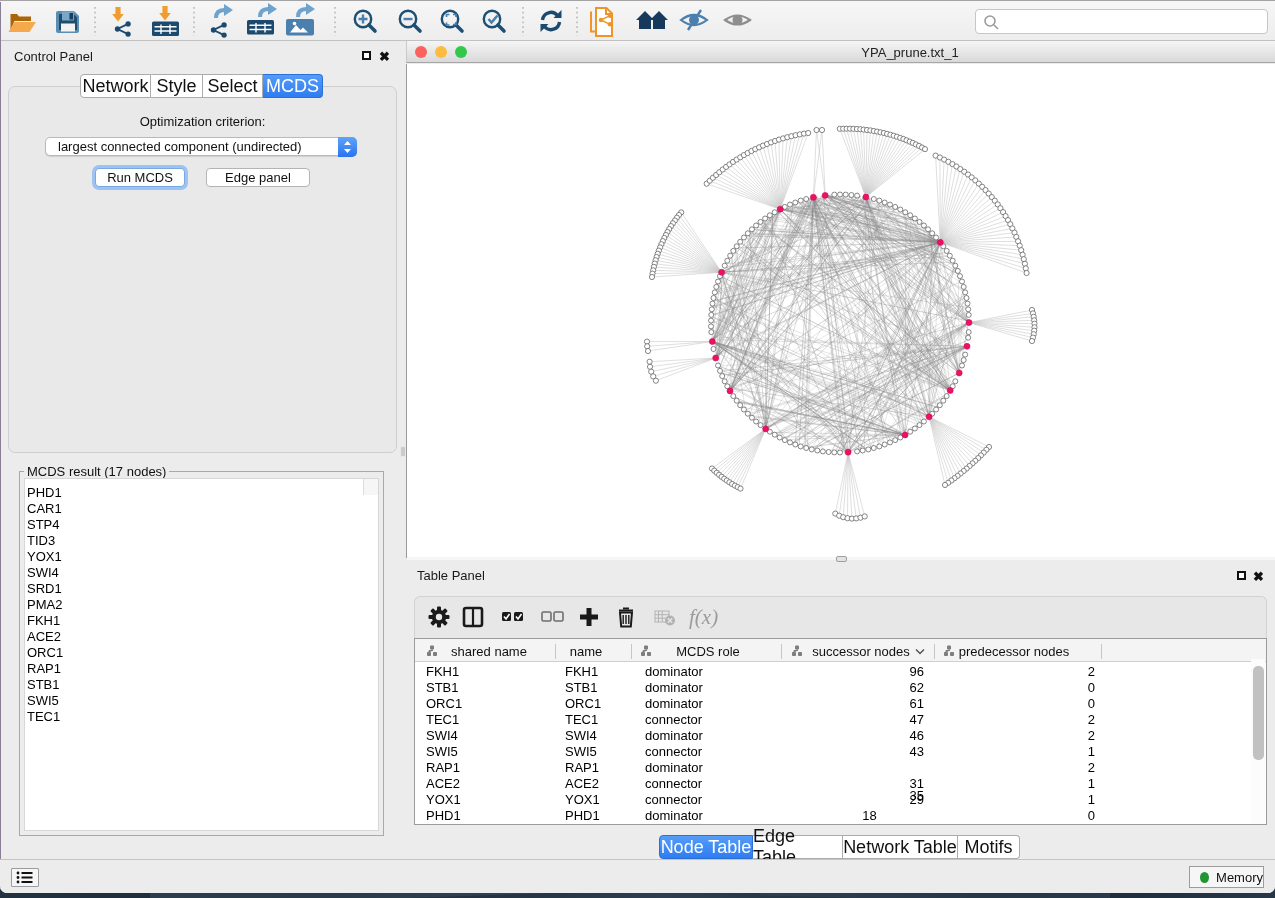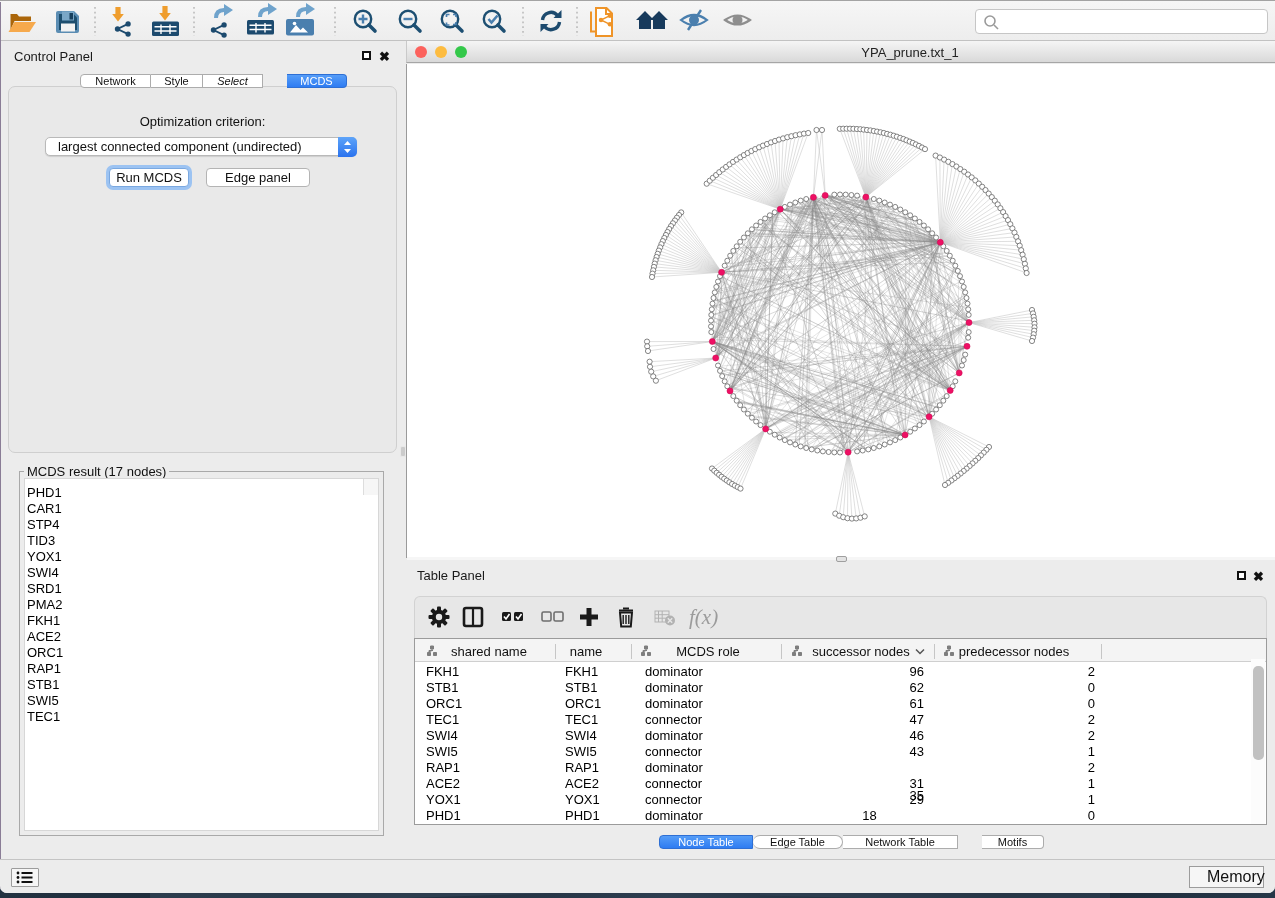--- a/index.html
+++ b/index.html
@@ -19,24 +19,24 @@
 .searchbox { position:absolute; left:975px; top:8px; width:293px; height:25px; background:#fff;
   border:1px solid #c6c6c6; border-radius:4px; }
 
 .leftedge { position:absolute; left:0; top:2px; width:1px; height:889px; background:#8a7d96; }
 .ctrl { position:absolute; left:1px; top:41px; width:403px; height:818px; background:#ececec; }
 .paneltitle { font-size:13px; color:#1a1a1a; }
 .ctrl-title { position:absolute; left:13px; top:8px; }
 .winbtn-sq { position:absolute; width:9px; height:9px; border:2px solid #111; background:#fff; }
 .winbtn-x { position:absolute; font-size:13px; font-weight:bold; color:#111; line-height:11px; }
 .tabs { position:absolute; top:33px; left:79px; height:20px; display:flex; z-index:3; }
-.tab { height:14px; font-size:11px; color:#111; background:#fff; border:1px solid #acacac;
+.tab { height:24px; font-size:18px; color:#111; background:#fff; border:1px solid #acacac;
   border-left:none; display:flex; align-items:center; justify-content:center; }
 .tab.first { border-left:1px solid #acacac; border-radius:4px 0 0 4px; }
-.tab.last { border-radius:0 4px 4px 0;margin-left:24px; }
+.tab.last { border-radius:0 4px 4px 0; }
 .tab.sel { background:linear-gradient(#559df8,#2e7cf2); color:#fff; border-color:#2e6fd4; }
 .tabcontent { position:absolute; left:7px; top:45px; width:389px; height:367px;
   background:#e9e9e9; border:1px solid #cfcfcf; border-radius:7px; }
 .optlabel { position:absolute; left:0; top:27px; width:100%; text-align:center; font-size:13px; color:#111; }
 .dropdown { position:absolute; left:36px; top:50px; width:312px; height:19px; background:#fff;
   border:1px solid #b9b9b9; border-radius:5px; font-size:13px; color:#111; line-height:18px;
   padding-left:12px; box-shadow:0 1px 1px rgba(0,0,0,0.12); }
 .dd-btn { position:absolute; right:-1px; top:-1px; width:19px; height:20px; border-radius:0 5px 5px 0;
   background:linear-gradient(#5ea4f9,#2a72ee); }
 .btnrow { position:absolute; left:0; top:81px; width:100%; }
@@ -69,21 +69,21 @@
 .th { position:absolute; top:3px; height:20px; line-height:20px; color:#111; text-align:center; }
 .thsep { position:absolute; top:5px; height:15px; width:0; border-left:1px solid #c6c6c6; }
 .trow { position:absolute; height:16px; line-height:16px; color:#000; }
 .tscroll { position:absolute; right:1px; top:20px; width:14px; height:165px; background:#fcfcfc; }
 .tthumb { position:absolute; right:2px; width:11px; border-radius:5px; background:#c1c1c1; }
 .bottabs { position:absolute; left:255px; top:275px; height:20px; display:flex; }
 
 .statusbar { position:absolute; left:0; top:859px; width:1275px; height:34px; background:#ececec;
   border-top:1px solid #c4c4c4; }
 .sbtn { position:absolute; background:#f6f6f6; border:1px solid #9c9c9c; }
-.memtext { font-size:16px; color:#111; }
+.memtext { font-size:13px; color:#111; }
 </style>
 </head>
 <body>
 <div class="wall"></div>
 <div class="app">
   <div class="toolbar" id="toolbar">
       <div class="searchbox"></div>
       <svg width="1275" height="41" style="position:absolute;left:0;top:0">
 <path d="M10.5 29 L10.5 13 L17 13 L19 15.5 L31 15.5 L31 20 L14.5 20 Z" fill="#ab660a"></path>
         <path d="M14.5 21 L36 21 L29.5 31 L8.5 31 Z" fill="#f6a94c"></path>
@@ -196,35 +196,35 @@
 </svg>
     </div>
   <div class="leftedge"></div>
   <div class="ctrl">
     <div class="ctrl-title paneltitle">Control Panel</div>
     <div class="winbtn-sq" style="left:361px; top:10px;"></div>
     <div class="winbtn-x" style="left:378px; top:10px;">✖</div>
     <div class="tabs">
       <div class="tab first" style="width:71px;">Network</div>
       <div class="tab" style="width:52px;">Style</div>
-      <div class="tab" style="width:60px;font-style:italic;">Select</div>
+      <div class="tab" style="width:60px;">Select</div>
       <div class="tab sel last" style="width:60px;">MCDS</div>
     </div>
     <div class="tabcontent">
       <div class="optlabel">Optimization criterion:</div>
       <div class="dropdown">largest connected component (undirected)
         <div class="dd-btn" id="ddbtn">
             <svg width="19" height="20" style="position:absolute;left:0;top:0">
               <path d="M6 8 L9.5 4 L13 8 Z" fill="#fff"></path>
               <path d="M6 12 L9.5 16 L13 12 Z" fill="#fff"></path>
             </svg>
           </div>
       </div>
       <div class="btnrow">
-        <div class="pbtn" style="left:100px; width:80px; box-shadow:0 0 0 3px #9cc3f2; border-color:#7aa8e0;">Run MCDS</div>
+        <div class="pbtn" style="left:86px; width:90px; box-shadow:0 0 0 3px #9cc3f2; border-color:#7aa8e0;">Run MCDS</div>
         <div class="pbtn" style="left:197px; width:104px;">Edge panel</div>
       </div>
     </div>
     <div class="fieldset">
       <div class="fieldlabel">MCDS result (17 nodes)</div>
       <div class="mlist">
         <div>PHD1</div>
           <div>CAR1</div>
           <div>STP4</div>
           <div>TID3</div>
@@ -1301,21 +1301,21 @@
 <div class="trow" style="left:11px; top:169px;">PHD1</div>
 <div class="trow" style="left:150px; top:169px;">PHD1</div>
 <div class="trow" style="left:230px; top:169px;">dominator</div>
 <div class="trow" style="left:400px; top:169px; width:109px; text-align:center;">18</div>
 <div class="trow" style="left:560px; top:169px; width:120px; text-align:right;">0</div>
 <div class="tscroll"></div>
 <div class="tthumb" style="top:27px; height:94px;"></div>
       </div>
     <div class="bottabs">
       <div class="tab first sel" style="width:94px;">Node Table</div>
-      <div class="tab" style="width:90px;border-radius:7px;">Edge Table</div>
+      <div class="tab" style="width:90px;">Edge Table</div>
       <div class="tab" style="width:115px;">Network Table</div>
       <div class="tab last" style="width:62px;">Motifs</div>
     </div>
   </div>
   <div style="position:absolute; left:407px; top:557px; width:868px; height:3px; background:#f6f6f6;"></div>
   <div style="position:absolute; left:400px; top:446px; width:6px; height:11px; background:#cbcbcb; border:1px solid #e8e8e8; border-radius:2px;"></div>
   <div style="position:absolute; left:836px; top:556px; width:11px; height:6px; background:#e3e3e3; border:1px solid #9f9f9f; border-radius:2px;"></div>
   <div class="statusbar">
     <div class="sbtn" style="left:11px; top:8px; width:28px; height:19px; border-radius:1px;" id="listbtn">
         <svg width="26" height="17" style="position:absolute;left:0;top:0">

